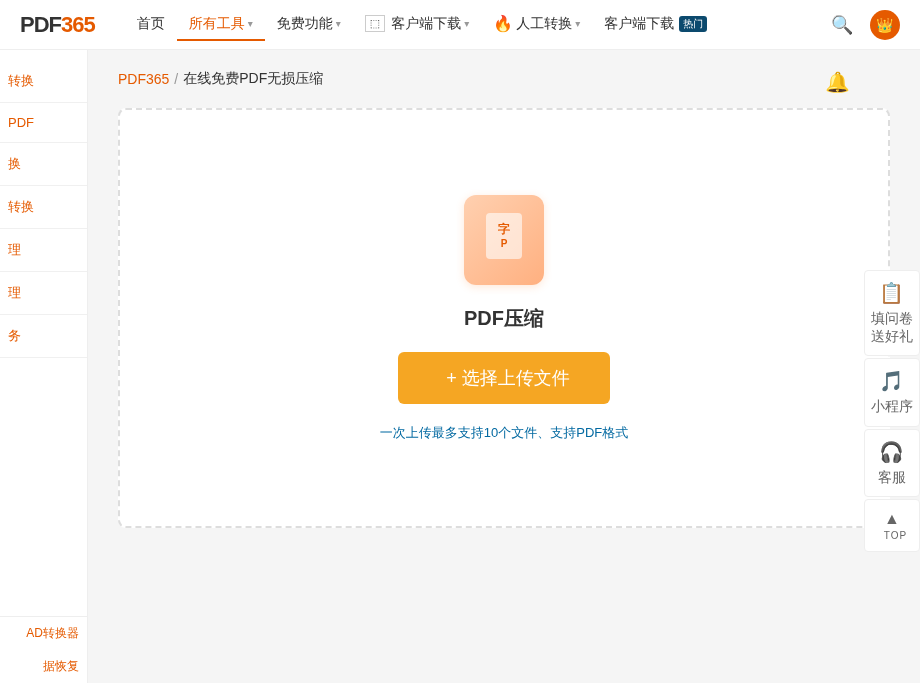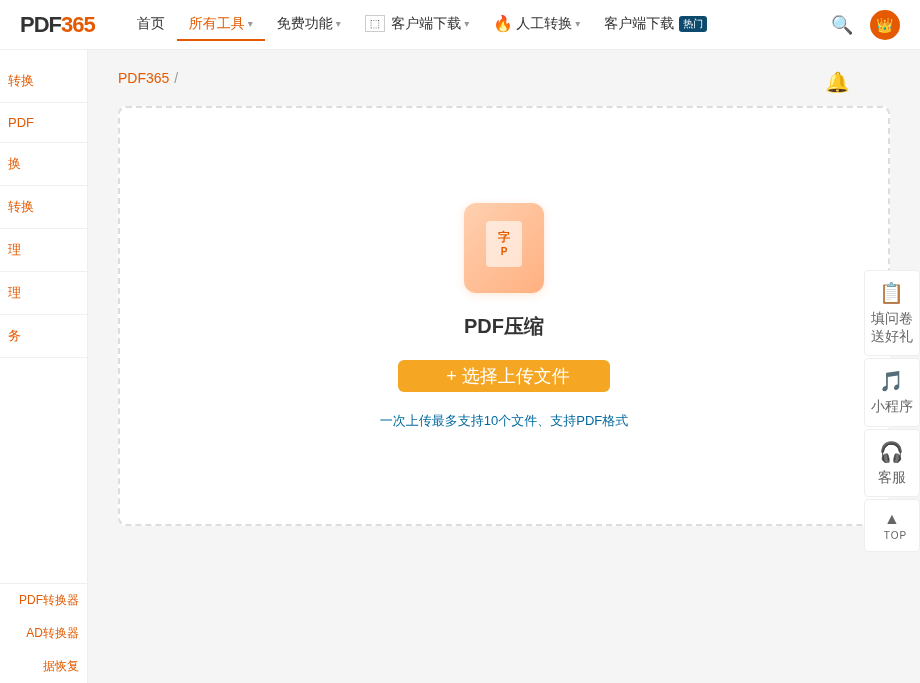--- a/index.html
+++ b/index.html
@@ -163,21 +163,21 @@
       color: #333;
       font-weight: 700;
     }
 
     
     .upload-btn {
       background: #f5a623;
       color: #fff;
       border: none;
       border-radius: 6px;
-      padding: 4px 40px;
+      padding: 14px 40px;
       font-size: 18px;
       cursor: pointer;
       display: flex;
       align-items: center;
       gap: 8px;
       font-family: inherit;
     }
 
     .upload-hint {
       font-size: 13px;
@@ -296,31 +296,31 @@
   <aside class="sidebar" style="position:relative;">
     <div class="sidebar-item">转换</div>
     <div class="sidebar-item">PDF</div>
     <div class="sidebar-item">换</div>
     <div class="sidebar-item">转换</div>
     <div class="sidebar-item">理</div>
     <div class="sidebar-item">理</div>
     <div class="sidebar-item">务</div>
 
     <div style="position:absolute;bottom:0;left:0;width:100%;border-top:1px solid #eee;">
-      <div class="sidebar-bottom-item">PDF转换器</div>
       <div class="sidebar-bottom-item">AD转换器</div>
       <div class="sidebar-bottom-item">据恢复</div>
     </div>
   </aside>
 
   <main class="main-content" style="position:relative;">
 
     <div class="breadcrumb">
       <span class="breadcrumb-link">PDF365</span>
       <span class="breadcrumb-sep">/</span>
+      <span class="breadcrumb-current">在线免费PDF无损压缩</span>
     </div>
 
     <div class="breadcrumb-icon">🔔</div>
 
     <div class="upload-box">
 
       <div class="pdf-icon-wrapper">
         <div class="pdf-icon-inner">
           <svg width="40" height="50" viewBox="0 0 40 50">
             <rect x="2" y="2" width="36" height="46" rx="4" ry="4" fill="#fff" opacity="0.6"></rect>

